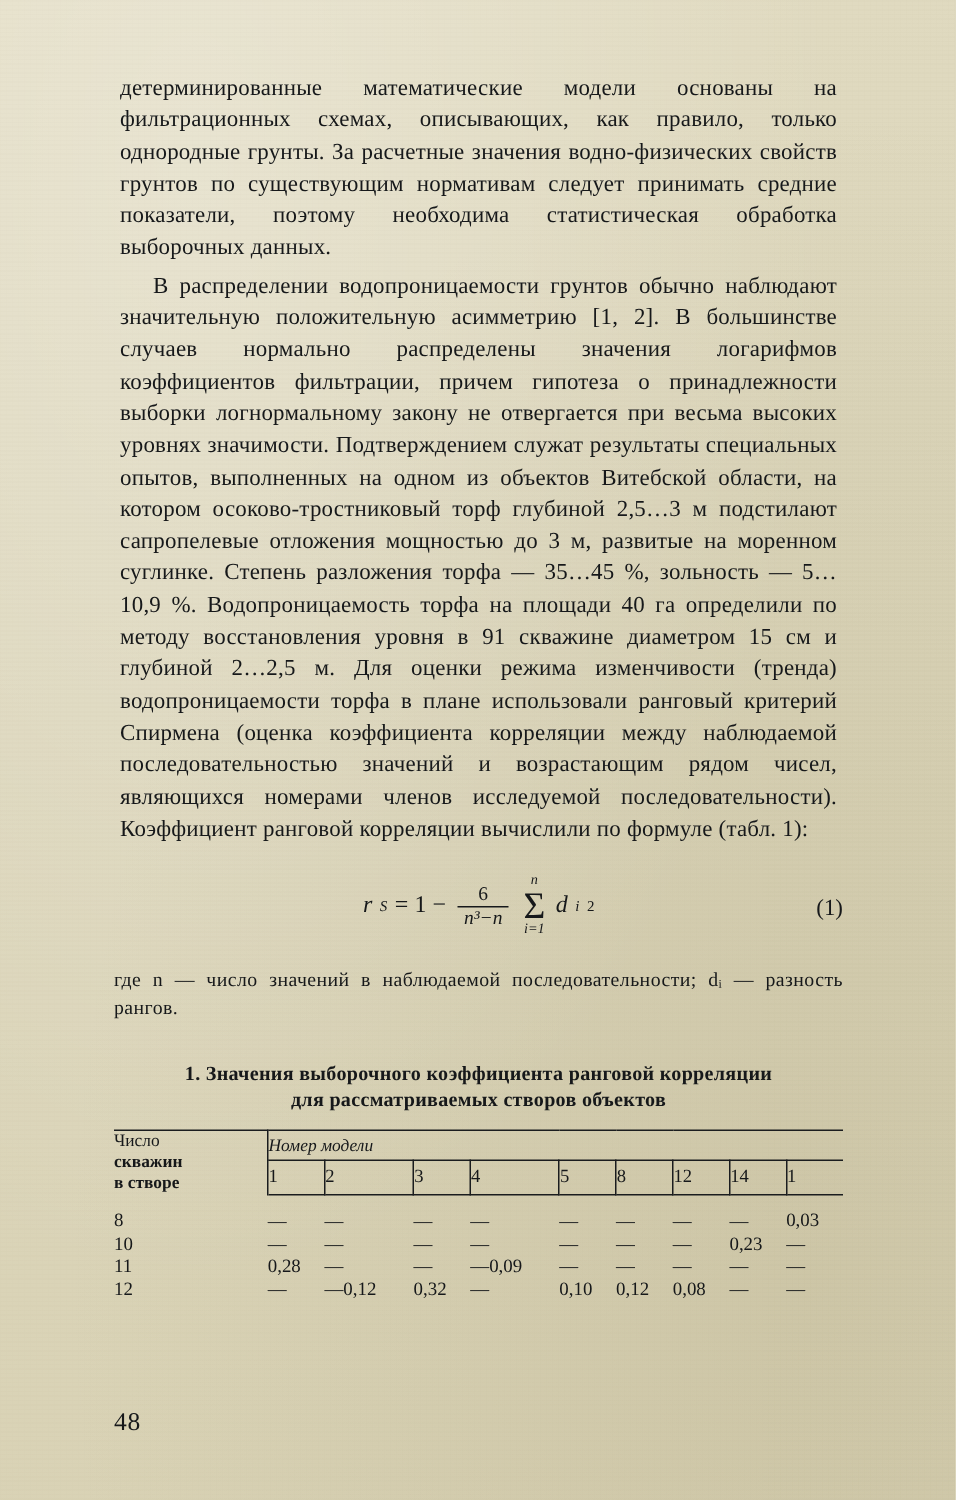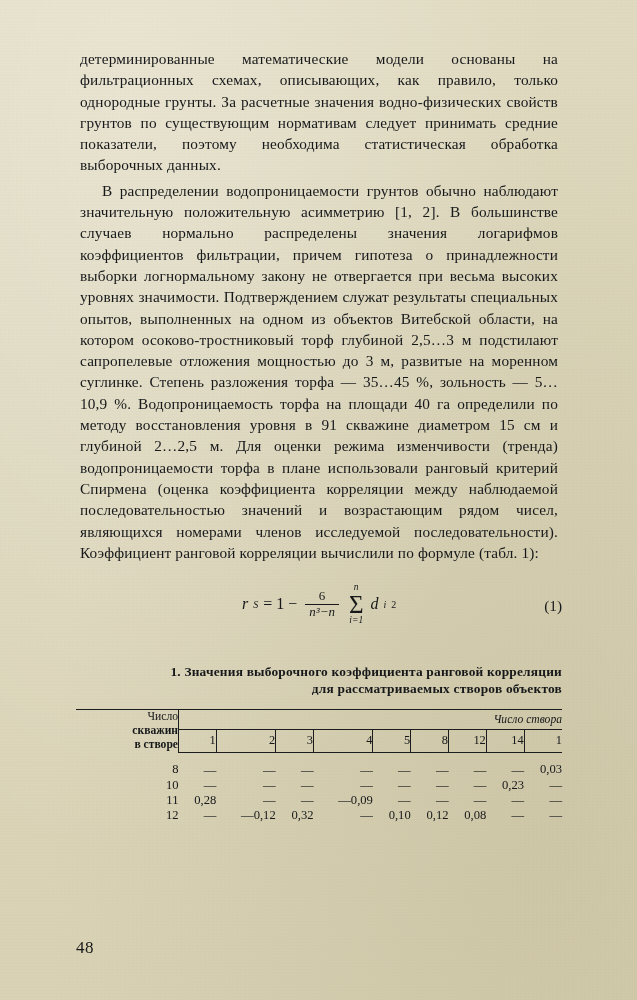--- a/index.html
+++ b/index.html
@@ -118,35 +118,35 @@
   }
   p.note {
     margin: 0;
     font-size: 13.2px;
     line-height: 19px;
     text-align: justify;
     letter-spacing: 0.3px;
   }
   .table-title {
     margin-top: 26px;
-    text-align: right;
+    text-align: center;
     font-size: 13.4px;
     font-weight: bold;
     line-height: 17px;
     letter-spacing: 0.2px;
   }
   table.data {
     margin-top: 12px;
     width: 486px;
     border-collapse: collapse;
     font-size: 12.6px;
   }
   table.data td, table.data th {
     font-weight: normal;
-    text-align: right;
+    text-align: left;
     padding: 0;
   }
   .hdr-top {
     border-top: 1.6px solid #1a1c1e;
   }
   .cell-firstcol {
     width: 102px;
   }
   .vline-r {
     border-right: 1px solid #1a1c1e;
@@ -215,35 +215,36 @@
           <span class="sig">Σ</span>
           <span class="lim">i=1</span>
         </span>
         <span class="it">d</span>
           <span class="sub">i</span>
           <span class="sup">2</span>
       </div>
       <div class="eqno">(1)</div>
     </div>
 
+    <p class="note">где n — число значений в наблюдаемой последовательности;  dᵢ — разность рангов.</p>
 
     <div class="table-title">
       <div>1. Значения выборочного коэффициента ранговой корреляции</div>
       <div>для рассматриваемых створов объектов</div>
     </div>
 
     <table class="data">
       <tbody>
           <tr>
         <td class="cell-firstcol hdr-top vline-r stub-label" rowspan="2">
           <div>Число</div>
           <div class="l2">скважин</div>
           <div class="l2">в створе</div>
         </td>
-        <td class="hdr-top hline-b grp-head" colspan="9">Число створа</td>
+        <td class="hdr-top hline-b grp-head" colspan="9">Номер модели</td>
       </tr>
       <tr>
         <td class="colnum vline-r hline-b-thick">1</td>
         <td class="colnum vline-r hline-b-thick">2</td>
         <td class="colnum vline-r hline-b-thick">3</td>
         <td class="colnum vline-r hline-b-thick">4</td>
         <td class="colnum vline-r hline-b-thick">5</td>
         <td class="colnum vline-r hline-b-thick">8</td>
         <td class="colnum vline-r hline-b-thick">12</td>
         <td class="colnum vline-r hline-b-thick">14</td>

